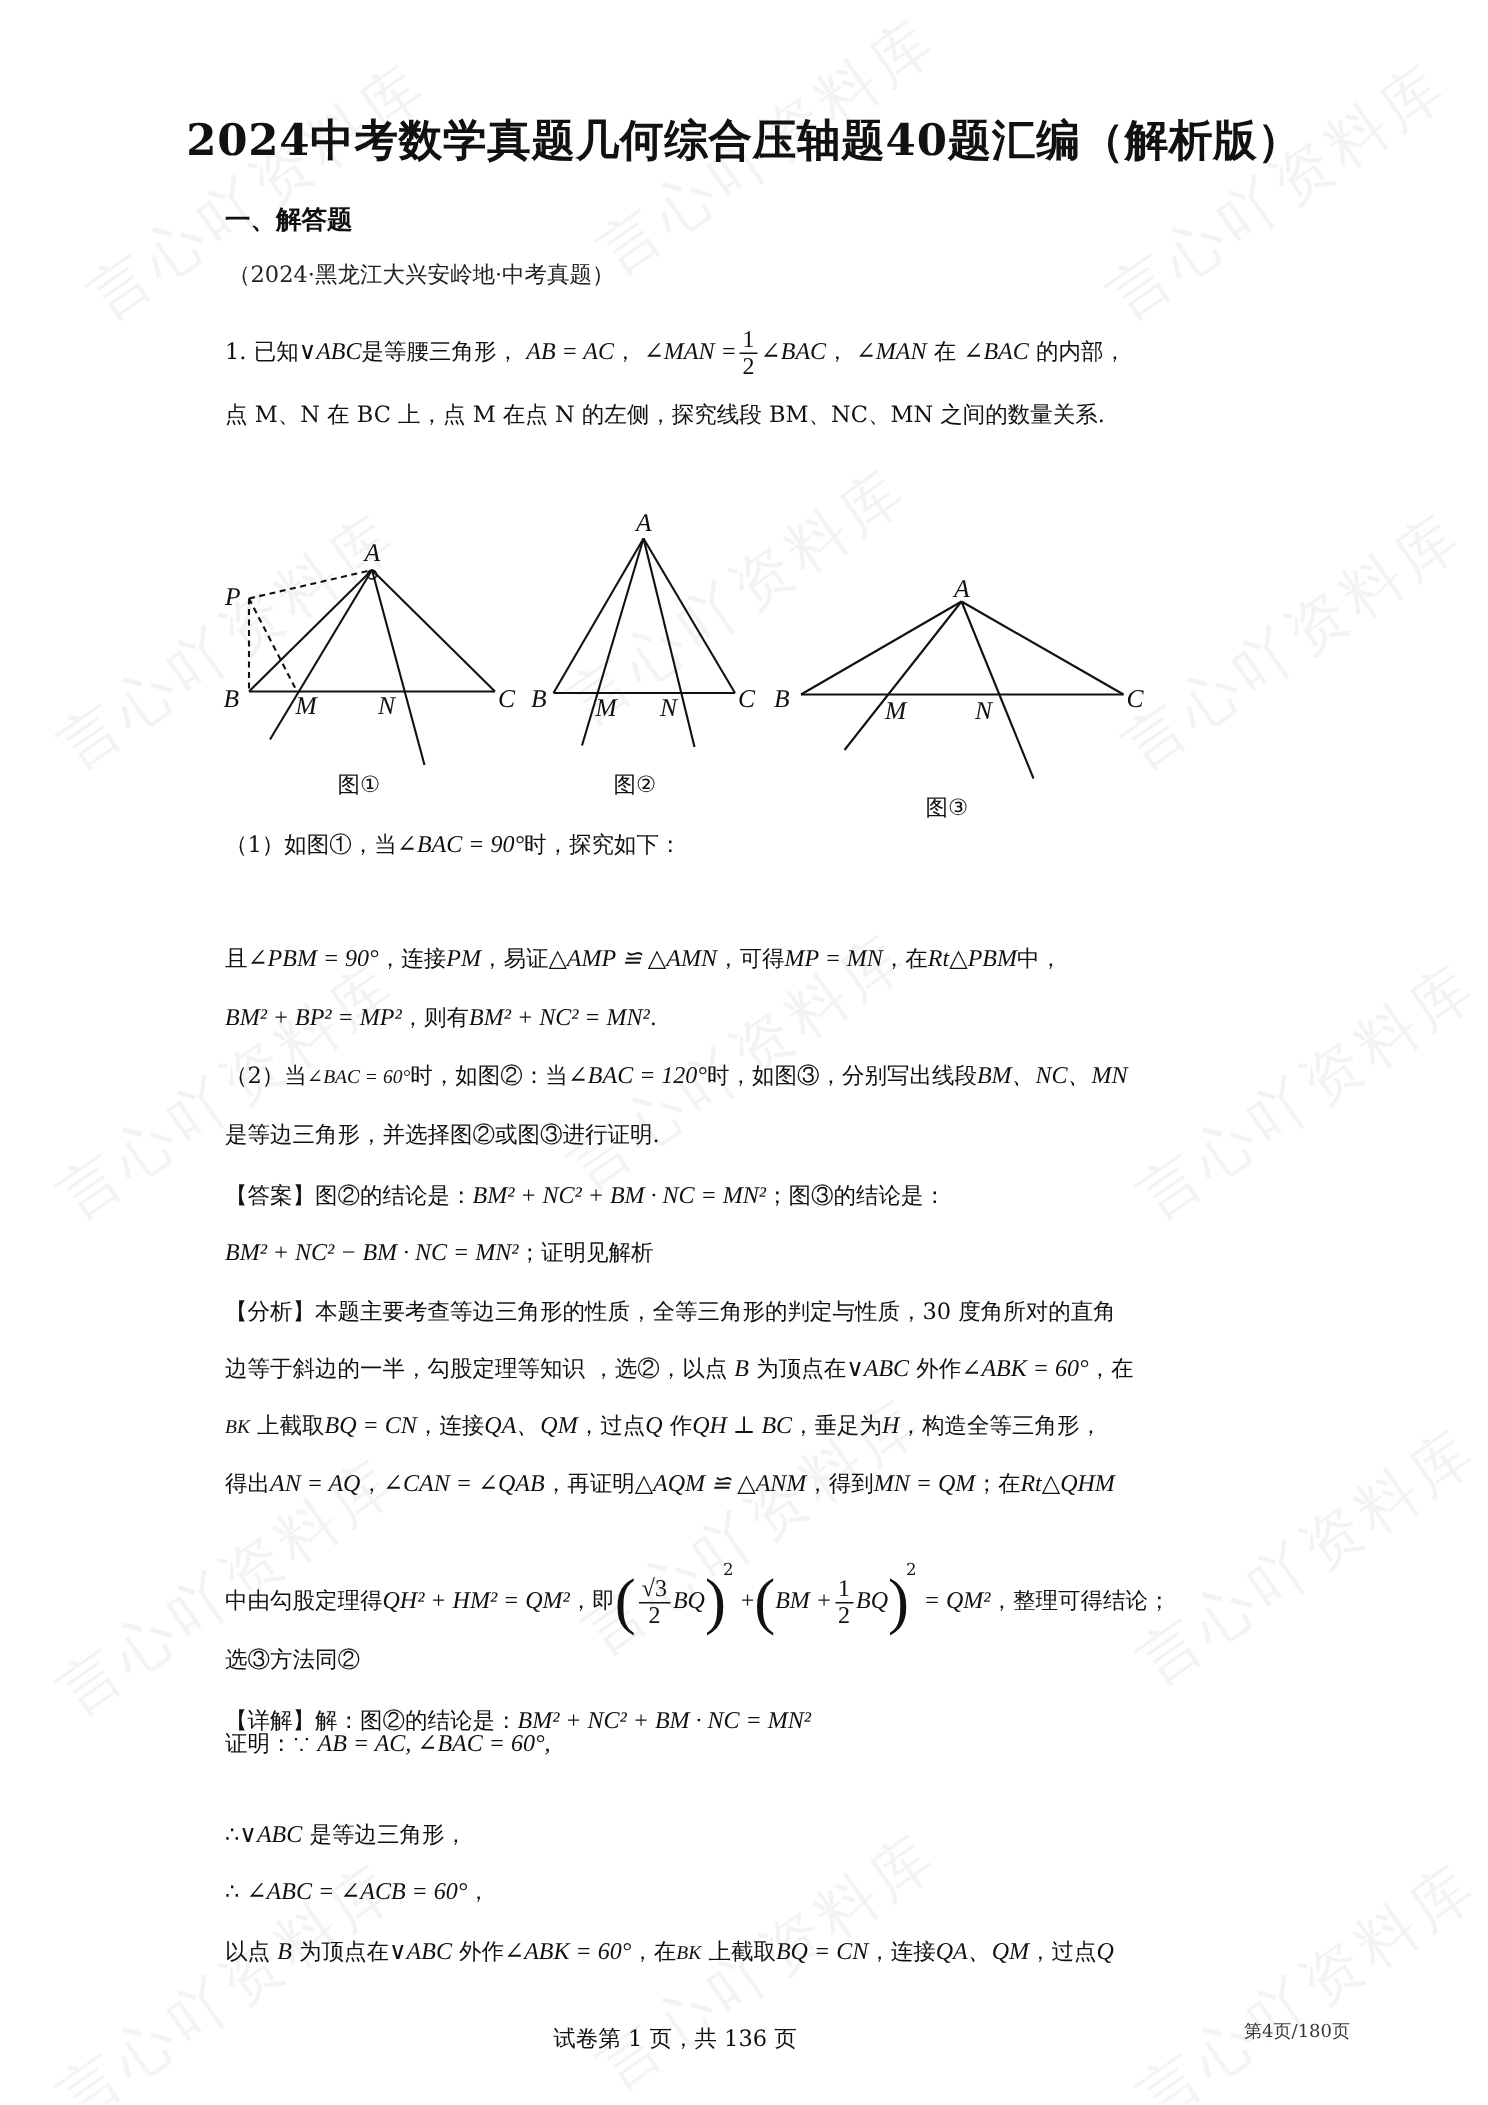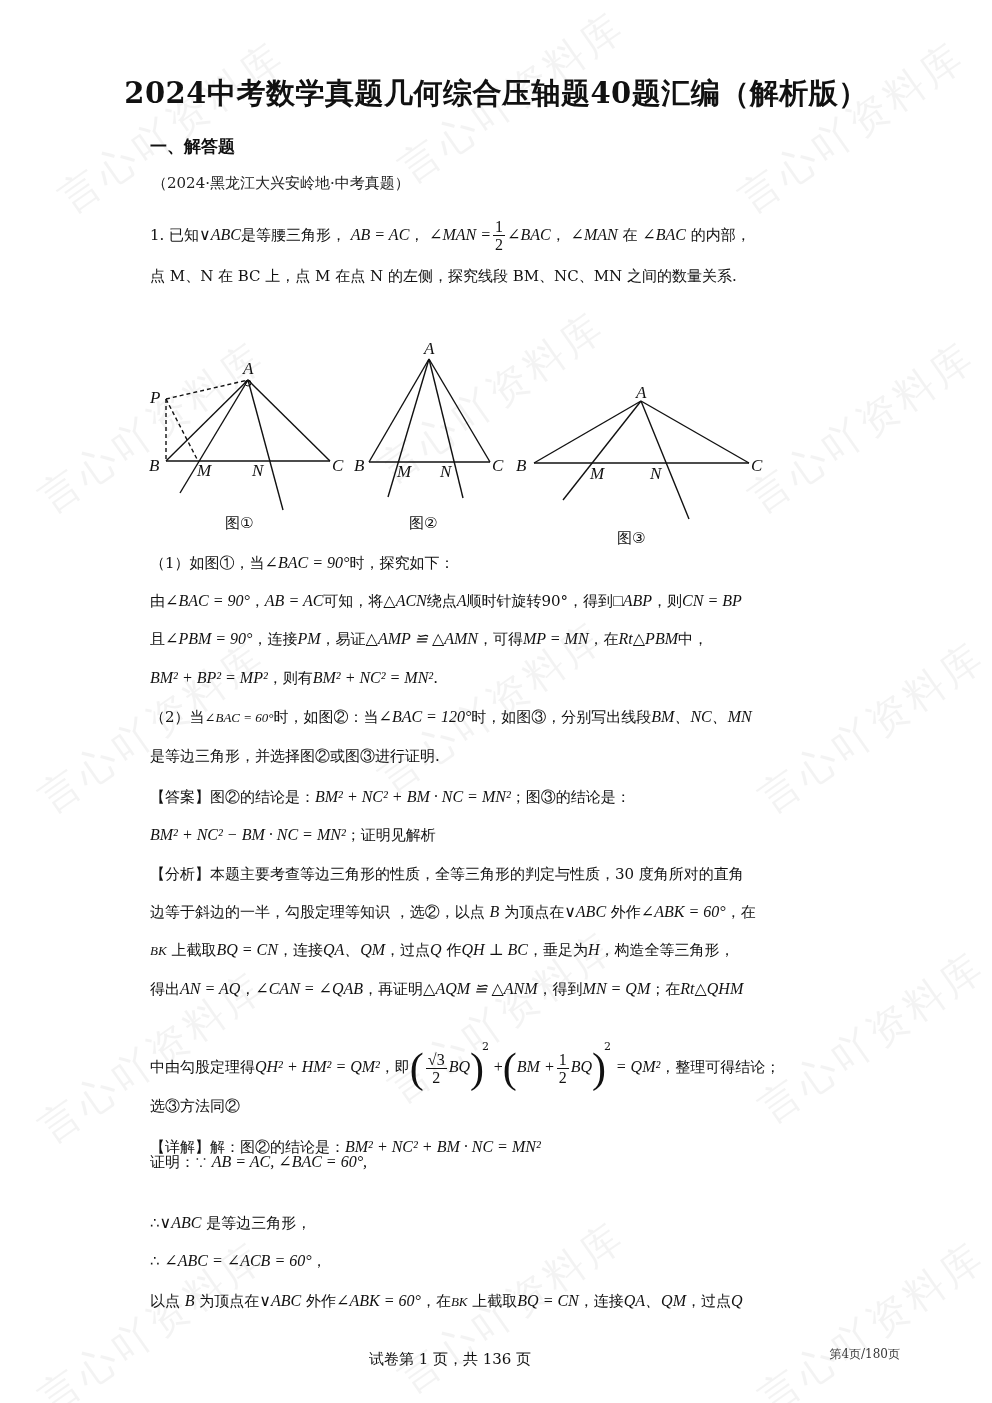--- a/index.html
+++ b/index.html
@@ -113,23 +113,20 @@
   <span class="m" style="position:absolute;left:636px;top:383px;font-size:17px;">A</span>
   <span class="m" style="position:absolute;left:516px;top:456px;font-size:17px;">B</span>
   <span class="m" style="position:absolute;left:590px;top:464px;font-size:17px;">M</span>
   <span class="m" style="position:absolute;left:650px;top:464px;font-size:17px;">N</span>
   <span class="m" style="position:absolute;left:751px;top:456px;font-size:17px;">C</span>
   <span class="fig-cap" style="left:617px;top:515px;margin-top:14px;">图③</span>
 
   <div class="line" style="top:552px;text-align:right;">
     <span>（1）如图①，当</span><span class="m">∠BAC = 90°</span><span>时，探究如下：</span>
   </div>
-  <div class="line" style="top:590px;">
-    <span>由</span><span class="m">∠BAC = 90°</span><span>，</span><span class="m">AB = AC</span><span>可知，将</span><span class="m">△ACN</span><span>绕点</span><span class="m">A</span><span>顺时针旋转90°，得到</span><span class="m">□ABP</span><span>，则</span><span class="m">CN = BP</span>
-  </div>
   <div class="line" style="top:628px;">
     <span>且</span><span class="m">∠PBM = 90°</span><span>，连接</span><span class="m">PM</span><span>，易证</span><span class="m">△AMP ≌ △AMN</span><span>，可得</span><span class="m" style="font-size:16px;">MP = MN</span><span>，在</span><span class="m">Rt△PBM</span><span>中，</span>
   </div>
   <div class="line" style="top:667px;">
     <span class="m">BM² + BP² = MP²</span><span>，则有</span><span class="m">BM² + NC² = MN²</span><span>.</span>
   </div>
 
   <div class="line" style="top:706px;">
     <span>（2）当</span><span class="m" style="font-size:13px;">∠BAC = 60°</span><span>时，如图②：当</span><span class="m">∠BAC = 120°</span><span>时，如图③，分别写出线段</span><span class="m">BM、NC、MN</span>
   </div>

